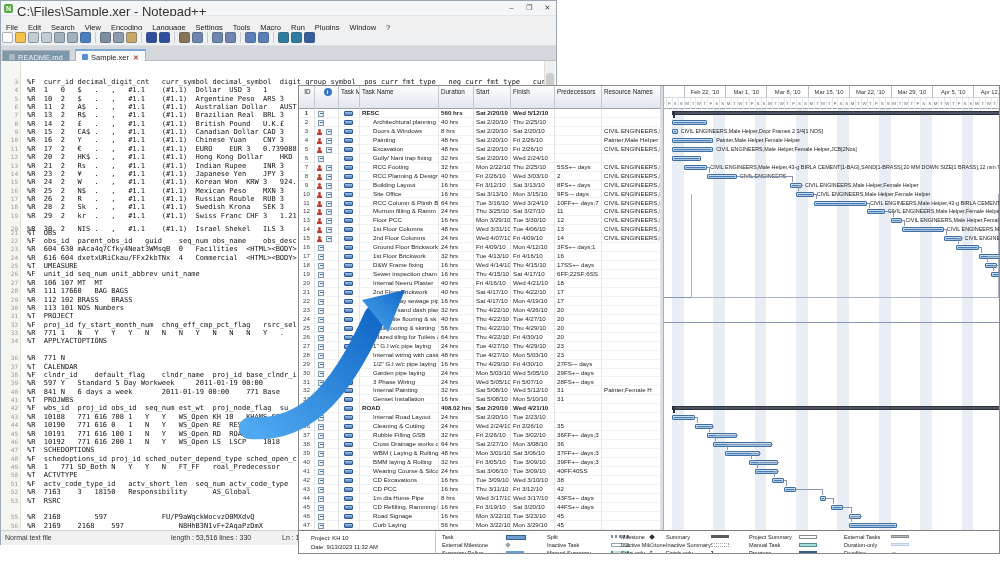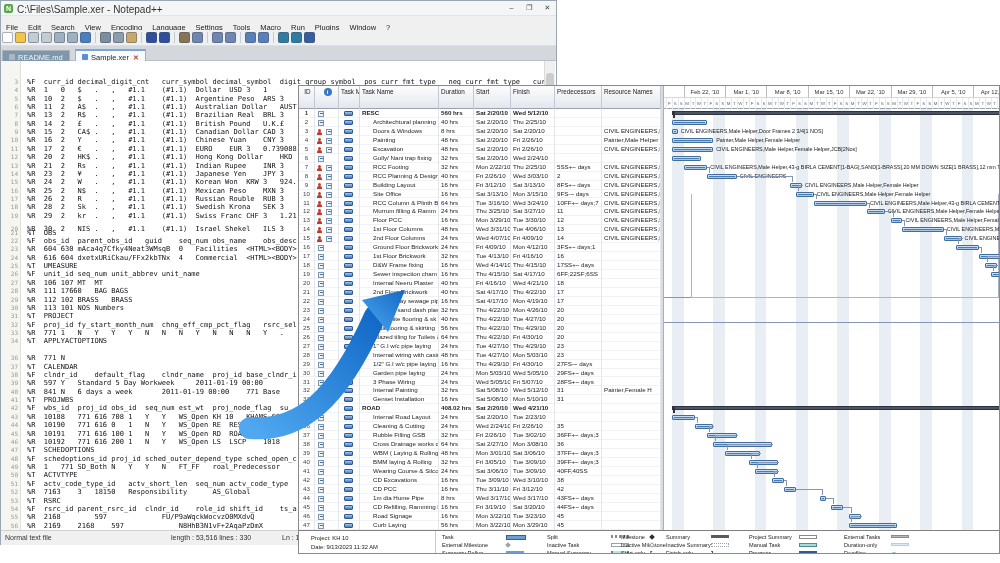--- a/index.html
+++ b/index.html
@@ -5,21 +5,21 @@
   html,body{margin:0;padding:0;background:#fff;}
   #stage{position:relative;width:1000px;height:563px;overflow:hidden;background:#fff;
          font-family:"Liberation Sans",sans-serif;}
   .abs{position:absolute;}
 
   
   #npp{left:0;top:0;width:557px;height:545px;background:#f0f0f0;border:1px solid #9aa7b2;box-sizing:border-box;}
   .npp-title{left:0;top:0;width:100%;height:15px;background:#f4f5f6;border-bottom:1px solid #e3e5e8;box-sizing:border-box;}
   .npp-logo{left:3px;top:3px;width:9px;height:9px;background:#58a845;border-radius:2px;color:#fff;
             font-size:7px;line-height:9px;text-align:center;font-weight:bold;}
-  .npp-title-text{left:16px;top:3px;font-size:10px;color:#333;white-space:nowrap;}
+  .npp-title-text{left:16px;top:3px;font-size:13px;color:#333;white-space:nowrap;}
   .winbtn{top:0;width:17px;height:14px;font-size:7px;color:#444;text-align:center;line-height:14px;}
   .npp-menu{left:0;top:15px;width:100%;height:14px;background:#f0f0f0;}
   .menu-item{display:inline-block;padding:0 5px;font-size:7.5px;line-height:14px;color:#222;}
   .npp-tools{left:0;top:29px;width:100%;height:16px;background:#eef0f2;border-bottom:1px solid #dcdfe3;box-sizing:border-box;}
   .tbi{display:inline-block;width:11px;height:11px;margin:2px 1px;border:1px solid rgba(70,85,100,.45);
        border-radius:2px;vertical-align:top;box-sizing:border-box;}
   .tbsep{display:inline-block;width:1px;height:11px;margin:2px 3px;background:#c6ccd2;vertical-align:top;}
   .npp-tabs{left:0;top:45px;width:100%;height:15px;background:#d4d7db;border-bottom:1px solid #b9bfc6;box-sizing:border-box;}
   .tab{display:inline-block;height:14px;line-height:14px;padding:0 6px;font-size:7.5px;margin-left:1px;
        border:1px solid #a8b0b8;border-bottom:none;box-sizing:border-box;}
@@ -323,24 +323,20 @@
             <pre>%F  actv_code_type_id   actv_short_len  seq_num actv_code_type</pre>
           </div>
           <div class="cl" style="top: 427.125px;">
             <span class="num">52</span>
             <pre>%R  7163    3   18150   Responsibility      AS_Global</pre>
           </div>
           <div class="cl" style="top: 435.5px;">
             <span class="num">53</span>
             <pre>%T  RSRC</pre>
           </div>
-          <div class="cl" style="top: 443.875px;">
-            <span class="num">54</span>
-            <pre>%F  rsrc_id parent_rsrc_id  clndr_id    role_id shift_id    ts_a</pre>
-          </div>
           <div class="cl" style="top: 452.25px;">
             <span class="num">55</span>
             <pre>%R  2168        597             FU/P9aWqckWocvzO0MXdvQ</pre>
           </div>
           <div class="cl" style="top: 460.625px;">
             <span class="num">56</span>
             <pre>%R  2169    2168    597             N8HhB3N1vF+2AqaPzDmX</pre>
           </div>
         </div>
     </div>

